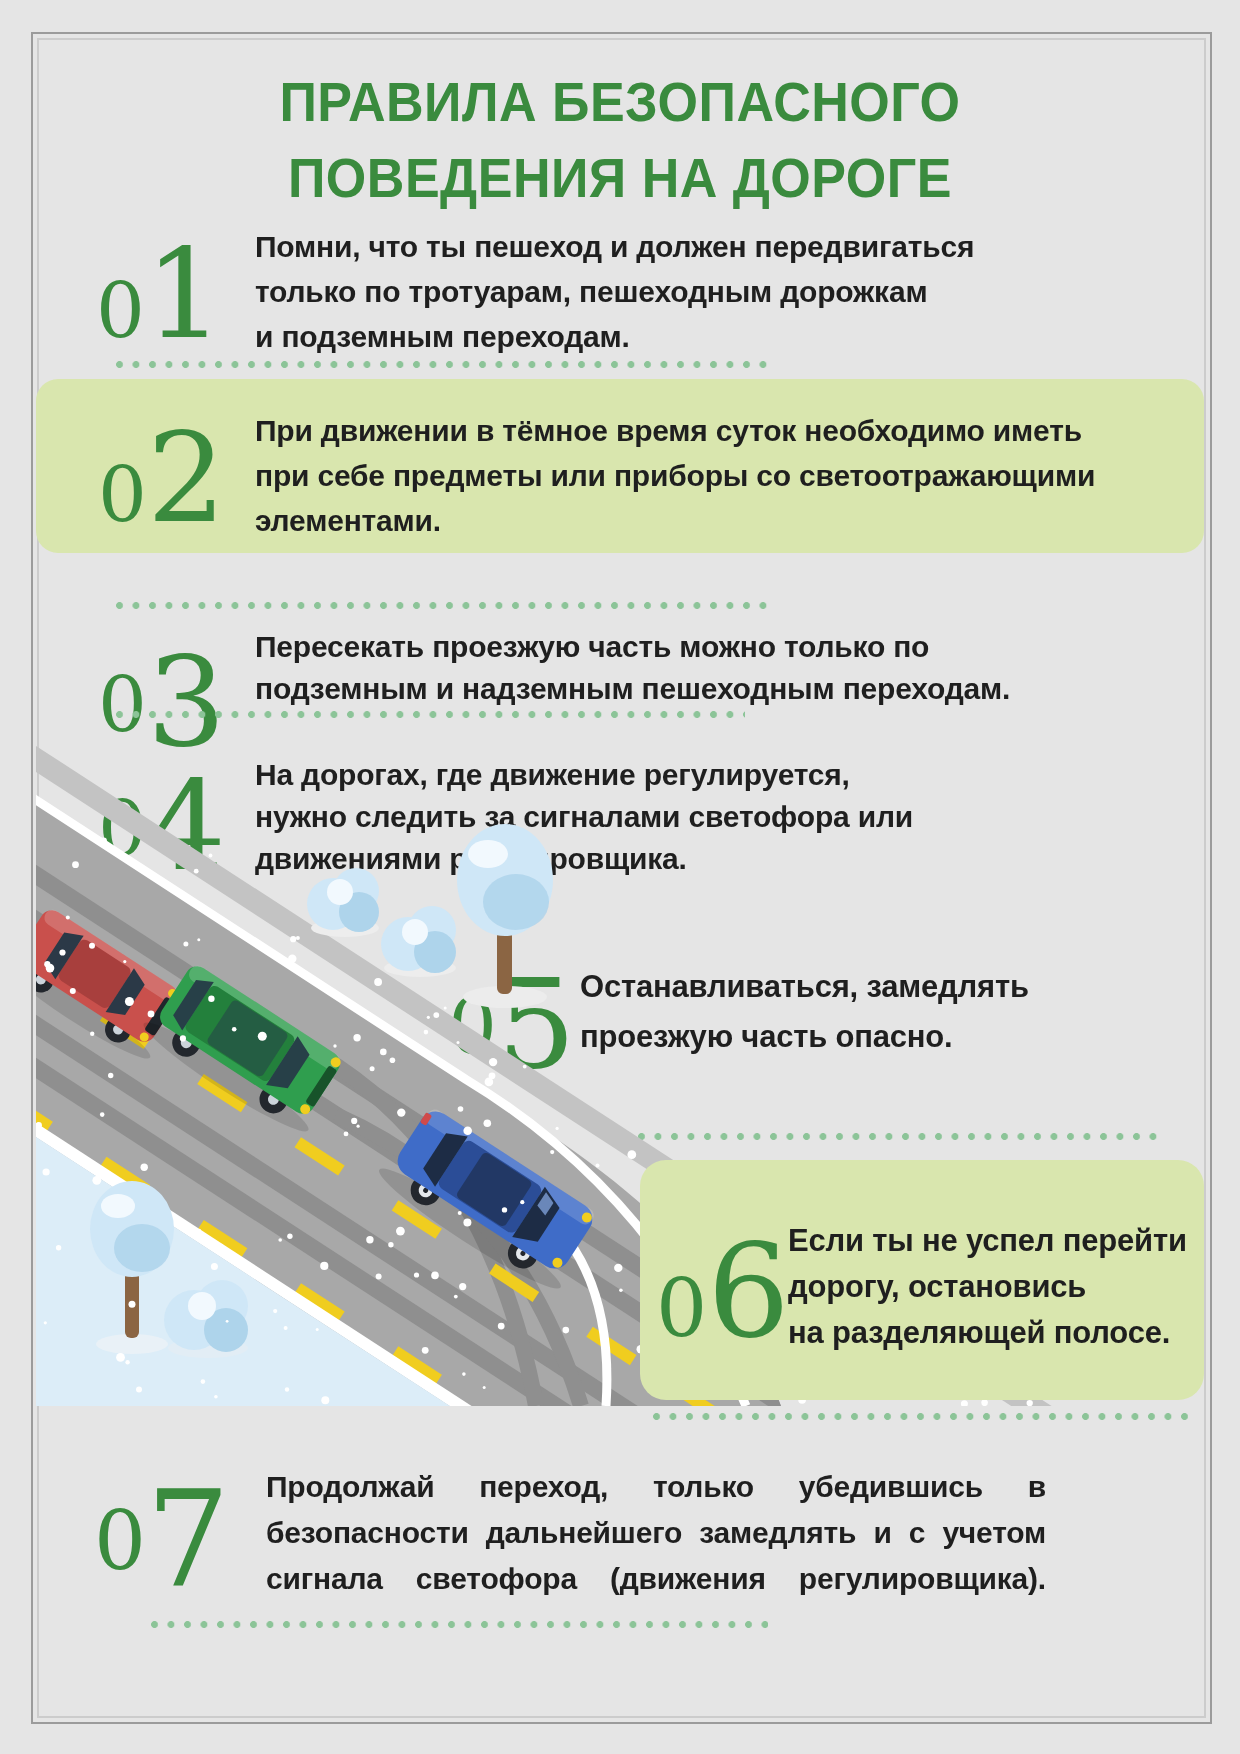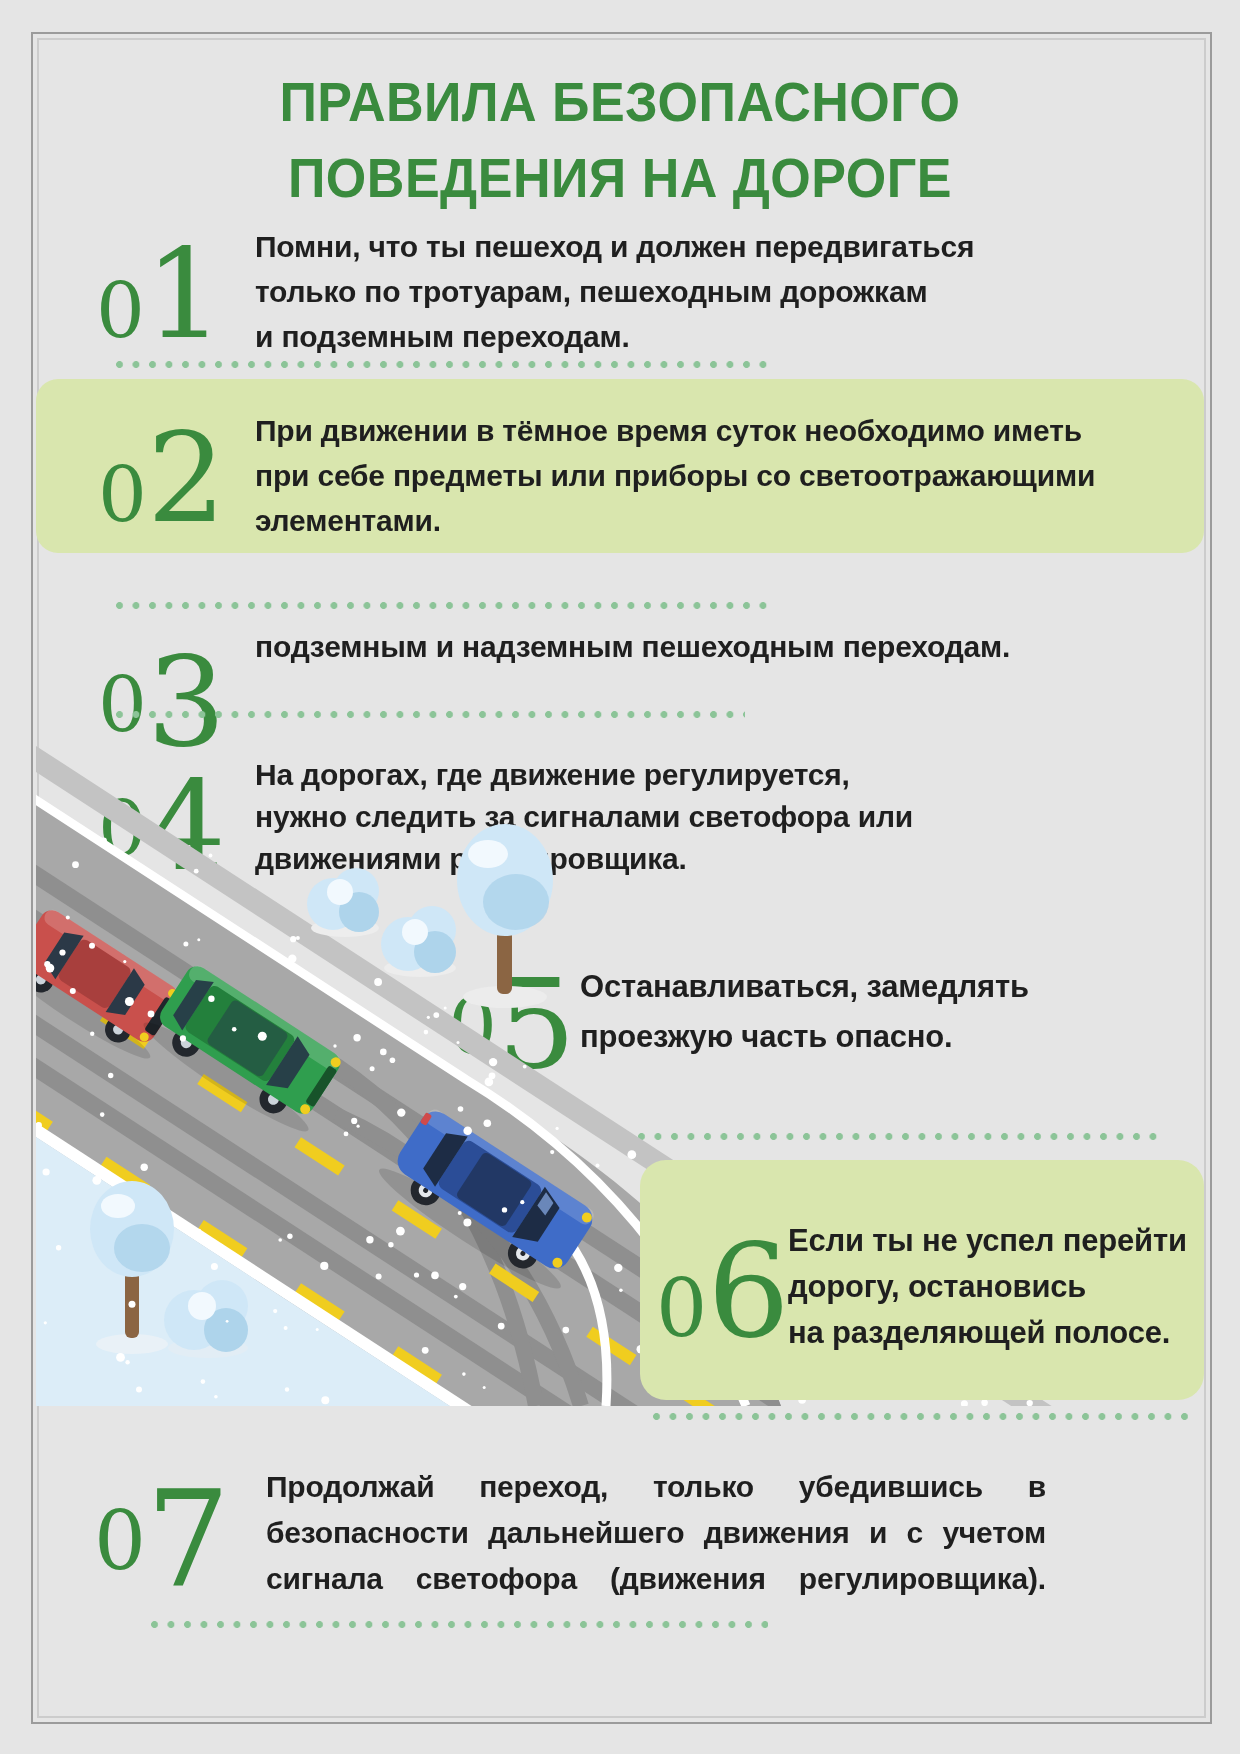--- a/index.html
+++ b/index.html
@@ -351,39 +351,40 @@
       <div class="tline">При движении в тёмное время суток необходимо иметь</div>
       <div class="tline">при себе предметы или приборы со светоотражающими</div>
       <div class="tline">элементами.</div>
     </div>
   <div class="rule-text" id="t01">
       <div class="tline">Помни, что ты пешеход и должен передвигаться</div>
       <div class="tline">только по тротуарам, пешеходным дорожкам</div>
       <div class="tline">и подземным переходам.</div>
     </div>
   <div class="rule-text" id="t03">
+      <div class="tline">Пересекать проезжую часть можно только по</div>
       <div class="tline">подземным и надземным пешеходным переходам.</div>
     </div>
   <div class="rule-text" id="t04">
       <div class="tline">На дорогах, где движение регулируется,</div>
       <div class="tline">нужно следить за сигналами светофора или</div>
       <div class="tline">движениями регулировщика.</div>
     </div>
   <div class="rule-text" id="t05">
       <div class="tline">Останавливаться, замедлять</div>
       <div class="tline">проезжую часть опасно.</div>
     </div>
   <div class="rule-text" id="t06">
       <div class="tline">Если ты не успел перейти</div>
       <div class="tline">дорогу, остановись</div>
       <div class="tline">на разделяющей полосе.</div>
     </div>
   <div class="rule-text justify" id="t07">
       <div class="tline">Продолжай переход, только убедившись в</div>
-      <div class="tline">безопасности дальнейшего движения и с учетом</div>
+      <div class="tline">безопасности дальнейшего замедлять и с учетом</div>
       <div class="tline">сигнала светофора (движения регулировщика).</div>
     </div>
 
   <div class="dotted" id="d1"></div>
   <div class="dotted" id="d2"></div>
   <div class="dotted" id="d3"></div>
   <div class="dotted" id="d5"></div>
   <div class="dotted" id="d6"></div>
   <div class="dotted" id="d7"></div>
 </div>

